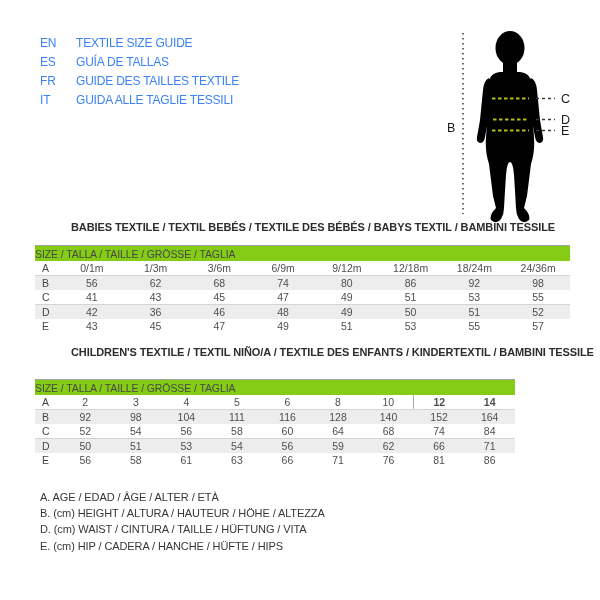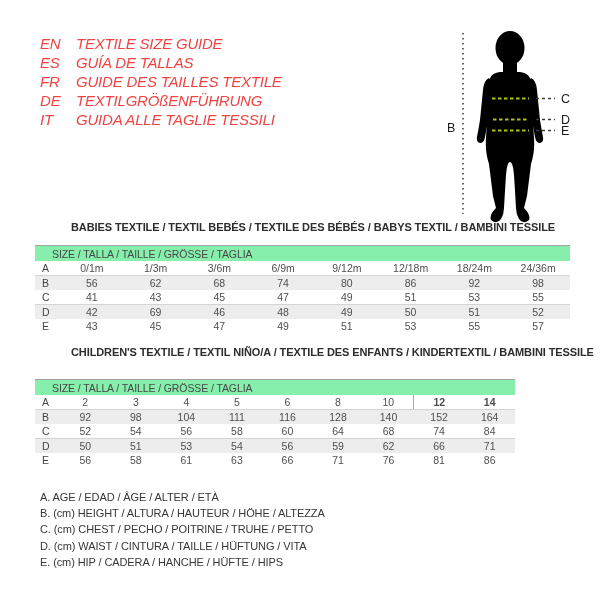--- a/index.html
+++ b/index.html
@@ -3,31 +3,31 @@
 <meta charset="utf-8">
 <style>
   html,body{margin:0;padding:0;}
   body{
     width:600px;height:600px;position:relative;background:#ffffff;
     font-family:"Liberation Sans","DejaVu Sans",sans-serif;
     -webkit-font-smoothing:antialiased;
   }
   
   .lang-block{position:absolute;left:40px;top:34px;}
-  .lang-row{display:flex;height:19px;line-height:19px;font-size:15px;color:#ef4444;letter-spacing:-0.2px;font-style:italic;}
+  .lang-row{display:flex;height:19px;line-height:19px;font-size:12px;color:#3b82f6;letter-spacing:-0.2px;}
   .lang-code{width:36px;font-weight:500;}
   .lang-label{white-space:nowrap;}
   
   .figure-svg{position:absolute;left:440px;top:18px;width:160px;height:212px;}
   
   .table-title{position:absolute;left:35px;font-size:11px;font-weight:700;color:#2d2d2d;letter-spacing:-0.1px;white-space:nowrap;padding-left:36px;}
   .size-table{position:absolute;left:35px;}
   .size-table .bar{
-    height:15px;line-height:16px;background:#86efac;border-top:1px solid #a2a2a2;
-    font-size:10.5px;color:#474747;padding-left:17px;letter-spacing:-0.1px;
+    height:15px;line-height:16px;background:#84cc16;border-top:1px solid #a2a2a2;
+    font-size:10.5px;color:#474747;padding-left:0;letter-spacing:-0.1px;
   }
   .size-table table{border-collapse:collapse;width:100%;table-layout:fixed;}
   .size-table td{
     height:14px;padding:0;font-size:10.5px;color:#4f4f4f;text-align:center;
     white-space:nowrap;overflow:hidden;
   }
   .size-table td.row-label{width:18px;text-align:left;padding-left:7px;color:#454545;}
   .size-table tbody tr:nth-child(even){background:#ededed;}
   .size-table tbody tr:nth-child(1) td,
   .size-table tbody tr:nth-child(3) td{border-bottom:1px solid #d4d4d4;}
@@ -49,24 +49,20 @@
     <span class="lang-code">EN</span>
     <span class="lang-label">TEXTILE SIZE GUIDE</span>
   </div>
   <div class="lang-row">
     <span class="lang-code">ES</span>
     <span class="lang-label">GUÍA DE TALLAS</span>
   </div>
   <div class="lang-row">
     <span class="lang-code">FR</span>
     <span class="lang-label">GUIDE DES TAILLES TEXTILE</span>
-  </div>
-  <div class="lang-row">
-    <span class="lang-code">DE</span>
-    <span class="lang-label">TEXTILGRÖßENFÜHRUNG</span>
   </div>
   <div class="lang-row">
     <span class="lang-code">IT</span>
     <span class="lang-label">GUIDA ALLE TAGLIE TESSILI</span>
   </div>
 </div>
 
 <svg class="figure-svg" viewBox="440 18 160 212">
 
   <line x1="463" y1="33" x2="463" y2="214" stroke="#3a3a3a" stroke-width="1.5" stroke-dasharray="1.5 3.5"></line>
@@ -137,21 +133,21 @@
           <td>45</td>
           <td>47</td>
           <td>49</td>
           <td>51</td>
           <td>53</td>
           <td>55</td>
         </tr>
         <tr>
           <td class="row-label">D</td>
           <td>42</td>
-          <td>69</td>
+          <td>36</td>
           <td>46</td>
           <td>48</td>
           <td>49</td>
           <td>50</td>
           <td>51</td>
           <td>52</td>
         </tr>
         <tr>
           <td class="row-label">E</td>
           <td>43</td>
@@ -232,16 +228,15 @@
           <td>81</td>
           <td>86</td>
         </tr>
       </tbody>
   </table>
 </div>
 
 <div class="legend-block">
   <div class="legend-line">A. AGE / EDAD / ÂGE / ALTER / ETÀ</div>
   <div class="legend-line">B. (cm) HEIGHT / ALTURA / HAUTEUR / HÖHE / ALTEZZA</div>
-  <div class="legend-line">C. (cm) CHEST / PECHO / POITRINE / TRUHE / PETTO</div>
   <div class="legend-line">D. (cm) WAIST / CINTURA / TAILLE / HÜFTUNG / VITA</div>
   <div class="legend-line">E. (cm) HIP / CADERA / HANCHE / HÜFTE / HIPS</div>
 </div>
 
 </body></html>

